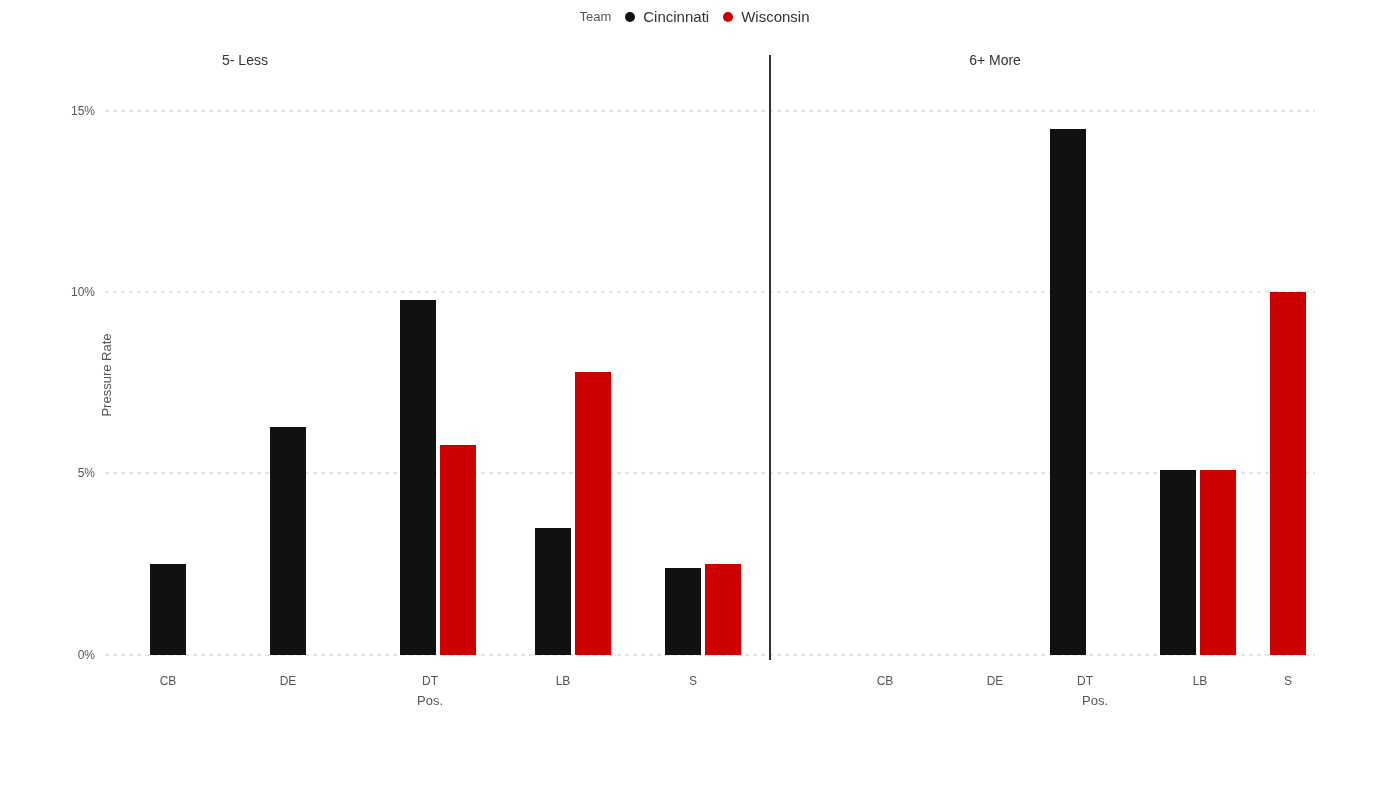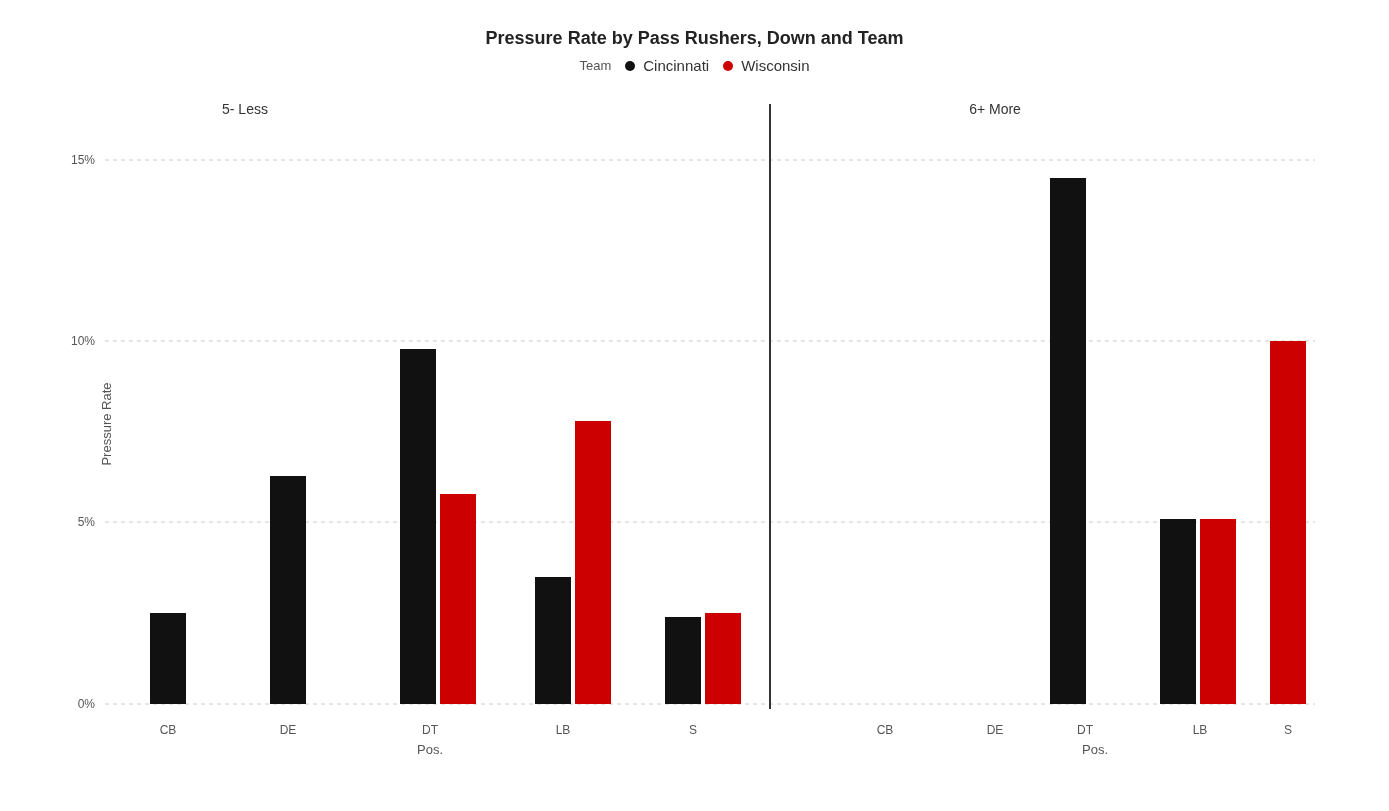--- a/index.html
+++ b/index.html
@@ -56,21 +56,20 @@
     .legend-team {
       font-size: 15px;
       color: #333;
       margin-left: 2px;
     }
   </style>
 </head>
 <body>
 
 <div class="chart-container">
-  <div class="chart-title">Pressure Rate by Pass Rushers, Down and Team</div>
 
   <div class="chart-legend">
     <span class="legend-label">Team</span>
     <span class="legend-dot" style="background:#111111; margin-left:8px;"></span>
     <span class="legend-team">Cincinnati</span>
     <span class="legend-dot" style="background:#cc0000; margin-left:8px;"></span>
     <span class="legend-team">Wisconsin</span>
   </div>
 
   <div style="position:relative; width:1300px; height:680px; margin-top:10px;">

